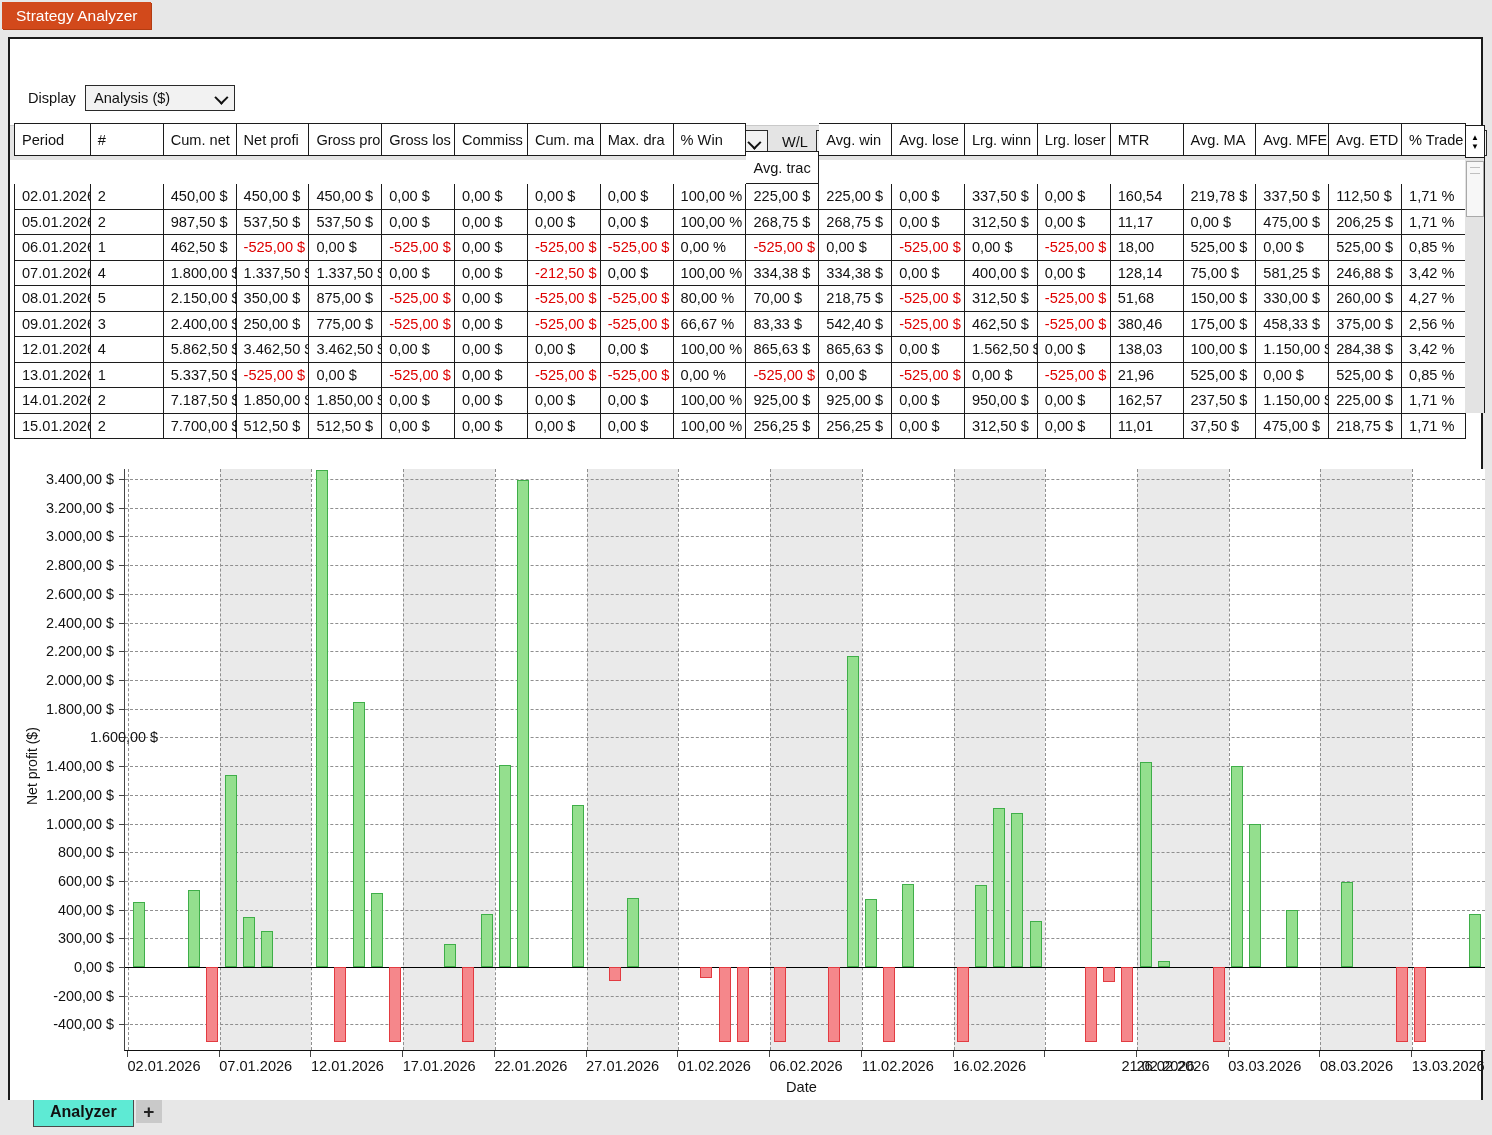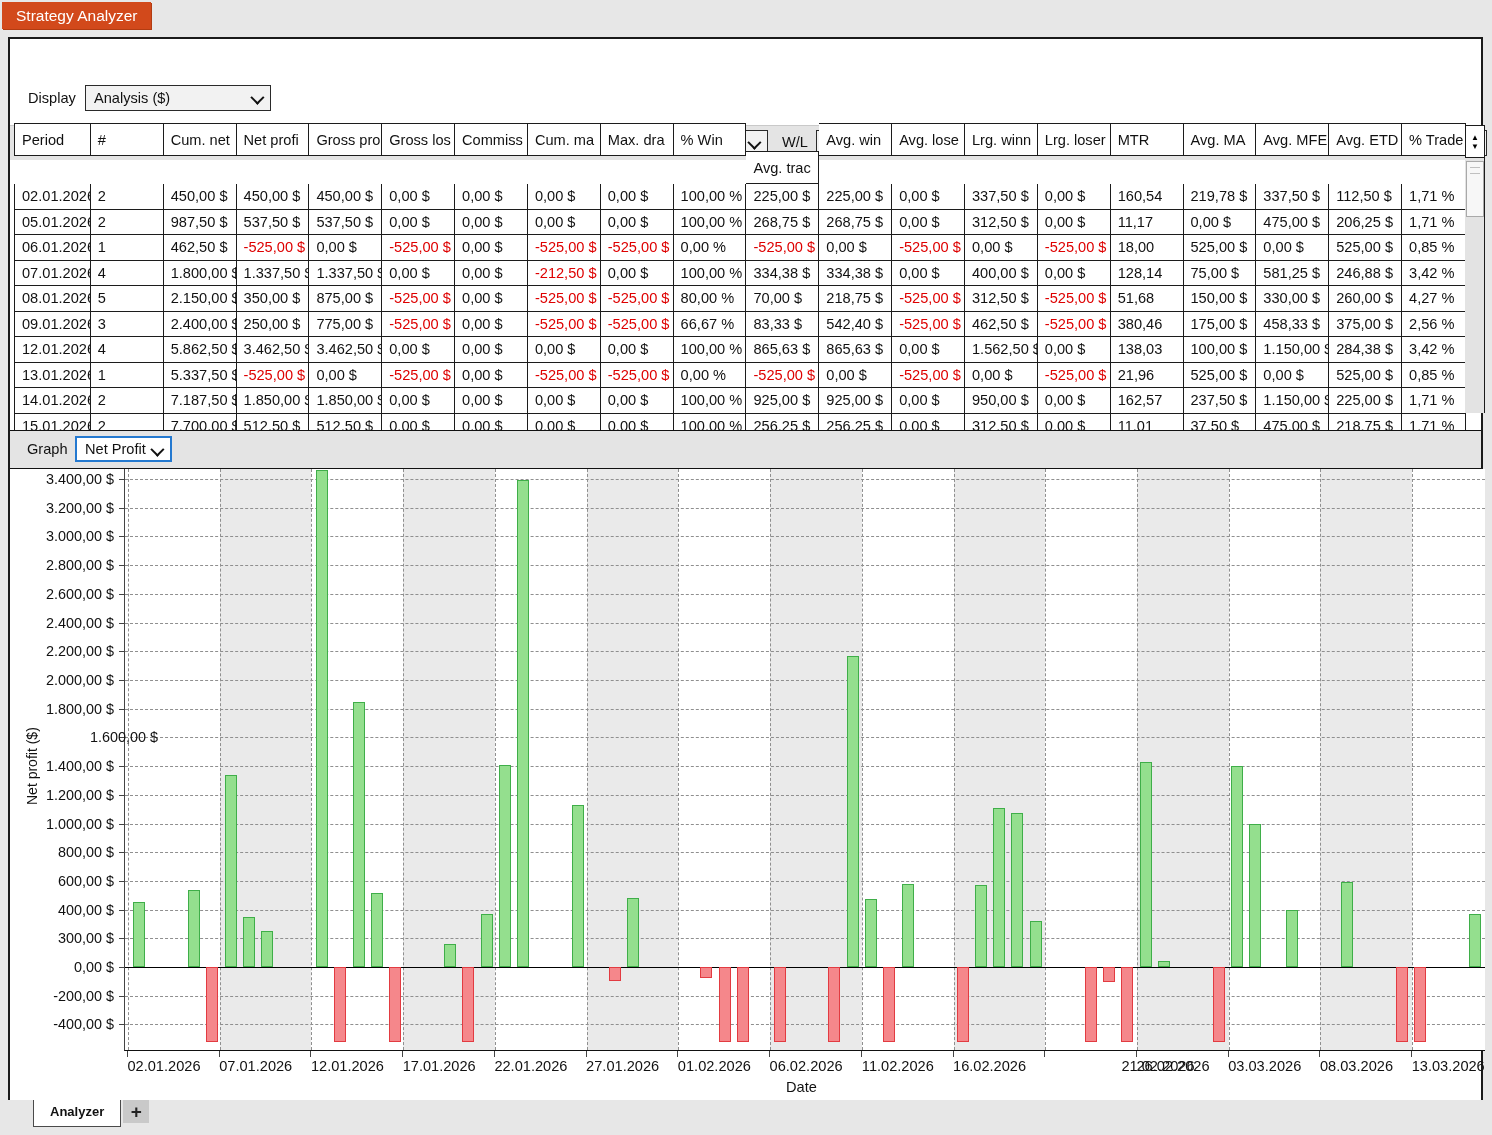--- a/index.html
+++ b/index.html
@@ -15,21 +15,21 @@
     border:2px solid #1a1a1a;box-sizing:border-box;}
 
   .lbl{font-size:14.6px;color:#111;white-space:nowrap;}
   .combo{position:absolute;height:26px;background:#f2f2f2;border:1px solid #2a2a2a;box-sizing:border-box;
     display:flex;align-items:center;padding:0 26px 0 8px;font-size:14.6px;color:#111;white-space:nowrap;overflow:hidden;}
   .combo .chev{position:absolute;right:9px;top:8px;width:8px;height:8px;border-right:2.4px solid #111;
     border-bottom:2.4px solid #111;transform:rotate(45deg) translateY(-2px);}
 
   
   #display-label{position:absolute;left:18px;top:51px;}
-  #display-combo{left:75px;top:46px;width:186px;}
+  #display-combo{left:75px;top:46px;width:150px;}
 
   
   #toolbar{position:absolute;left:0px;top:86px;width:1471px;height:34px;background:#e4e4e4;border-top:1px solid #c9c9c9;}
   .toolbar-label{position:absolute;top:8px;}
   #f0-label{left:20px;} #f1-label{left:385px;} #f2-label{left:772px;} #f3-label{left:1112px;}
   #f0-combo{left:72px;top:4px;width:298px;} #f1-combo{left:464px;top:4px;width:294px;}
   #f2-combo{left:806px;top:4px;width:296px;} #f3-combo{left:1184px;top:4px;width:293px;}
 
   
   #table{position:absolute;left:4px;top:84px;width:1452px;}
@@ -68,22 +68,22 @@
   .ytick-label{position:absolute;font-size:14.4px;color:#111;white-space:nowrap;transform:translateY(-50%);}
   .ytick-mark{position:absolute;width:5px;height:0;border-top:1px solid #444;}
   .xtick-mark{position:absolute;width:0;height:6px;border-left:1px solid #444;top:582px;}
   .xtick-label{position:absolute;top:589px;width:110px;text-align:center;font-size:14.6px;color:#111;}
   #xaxis-title{position:absolute;top:610px;font-size:14.6px;color:#111;}
   #yaxis-title{position:absolute;left:24px;top:805px;font-size:14px;color:#111;white-space:nowrap;
     transform:rotate(-90deg);transform-origin:left top;}
 
   
   #bottom-tabs{position:absolute;left:33px;top:1100px;display:flex;align-items:flex-start;}
-  #analyzer-tab{background:#ffffff;border:1px solid #4a4a4a;border-top:none;padding:2px 16px 4px 16px;
-    font-size:13px;font-weight:bold;color:#111;height:20px;line-height:20px;}
+  #analyzer-tab{background:#5eead4;border:1px solid #4a4a4a;border-top:none;padding:2px 16px 4px 16px;
+    font-size:16px;font-weight:bold;color:#111;height:20px;line-height:20px;}
   #add-tab{background:#c9c9c9;width:26px;height:23px;margin-left:2px;display:flex;align-items:center;
     justify-content:center;font-size:19px;font-weight:bold;color:#222;}
 </style>
 </head>
 <body>
 
 <div id="root">
 
   <div id="title-tab">
     <span>Strategy Analyzer</span>
@@ -373,27 +373,20 @@
         <span>▼</span>
       </div>
       <div id="tbl-track">
         <div id="tbl-thumb">
           <div class="grip"></div>
             <div class="grip"></div>
         </div>
       </div>
     </div>
 
-    <div id="graph-strip">
-      <div id="graph-label" class="lbl">Graph</div>
-      <div id="graph-combo" class="combo">
-        <span>Net Profit</span>
-        <span class="chev"></span>
-      </div>
-    </div>
 
     <div id="chart-area">
       <div id="plot">
           <div class="band" style="left: 94.73px; width: 91.73px;"></div>
           <div class="band" style="left: 278.19px; width: 91.73px;"></div>
           <div class="band" style="left: 461.65px; width: 91.73px;"></div>
           <div class="band" style="left: 645.11px; width: 91.73px;"></div>
           <div class="band" style="left: 828.57px; width: 91.73px;"></div>
           <div class="band" style="left: 1012.03px; width: 91.73px;"></div>
           <div class="band" style="left: 1195.49px; width: 91.73px;"></div>

